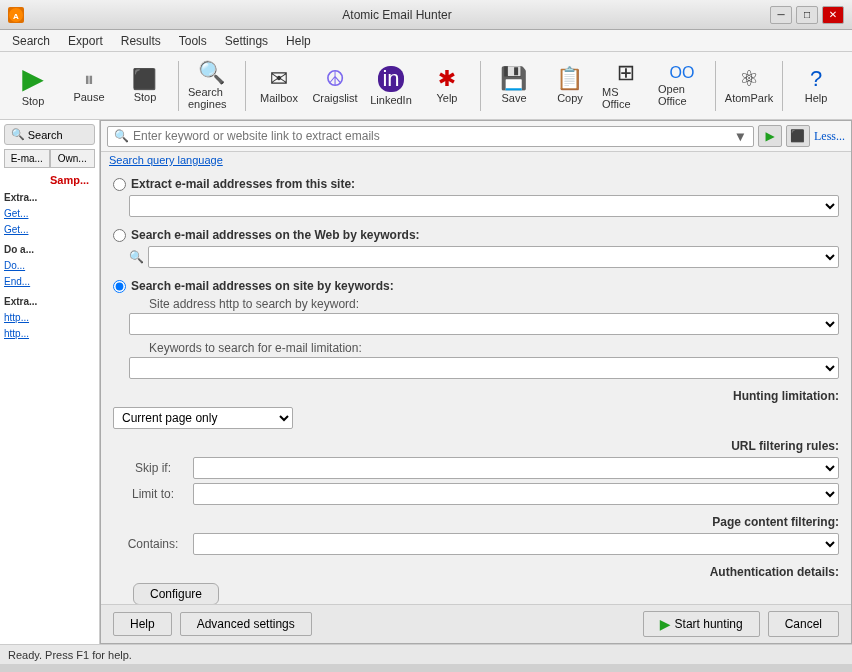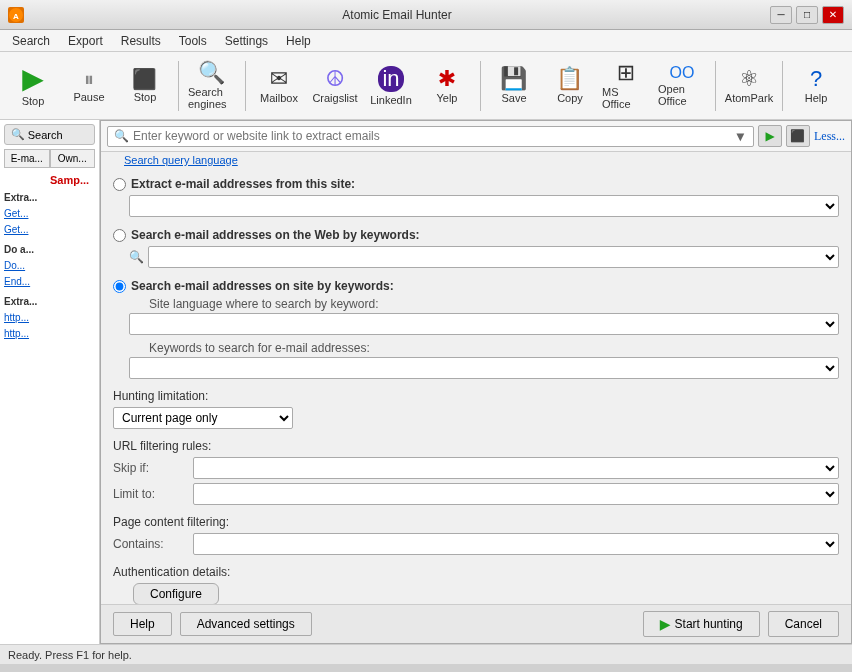--- a/index.html
+++ b/index.html
@@ -238,21 +238,20 @@
       font-family: Liberation Serif, serif;
     }
 
     
     .query-link {
       color: #0055cc;
       text-decoration: underline;
       font-size: 11px;
       padding: 2px 8px;
       cursor: pointer;
-      margin-left: 15px;
     }
 
     
     .dialog-body {
       flex: 1;
       overflow-y: auto;
       padding: 8px 12px;
     }
 
     .radio-group { margin-bottom: 10px; }
@@ -286,28 +285,30 @@
       display: flex;
       align-items: center;
       margin-bottom: 4px;
       margin-left: 0;
     }
     .field-label {
       font-size: 12px;
       color: #555;
       width: 80px;
       flex-shrink: 0;
+      text-align: center;
     }
 
     .section-title {
       font-size: 12px;
-      font-weight: normal;
+      font-weight: bold;
       color: #333;
       margin-top: 10px;
       margin-bottom: 4px;
+      text-align: right;
     }
 
     .indent { margin-left: 16px; }
 
     .hunting-limit-select {
       width: 180px;
     }
 
     .configure-btn {
       padding: 3px 16px;
@@ -522,25 +523,25 @@
             </div>
           </div>
         </div>
 
         <div class="radio-group">
           <div class="radio-row">
             <input type="radio" name="search-option" id="opt3" checked="" style="">
             <label class="radio-label" for="opt3">Search e-mail addresses on site by keywords:</label>
           </div>
           <div class="indent">
-            <div class="section-label">Site language where to search by keyword:</div>
+            <div class="section-label">Site address http to search by keyword:</div>
             <select class="form-select full" style="margin-top:2px;">
               <option></option>
             </select>
-            <div class="section-label" style="margin-top:6px;">Keywords to search for e-mail addresses:</div>
+            <div class="section-label" style="margin-top:6px;">Keywords to search for e-mail limitation:</div>
             <select class="form-select full" style="margin-top:2px;">
               <option></option>
             </select>
           </div>
         </div>
 
         <div>
           <div class="section-title">Hunting limitation:</div>
           <select class="form-select hunting-limit-select">
             <option>Current page only</option>

